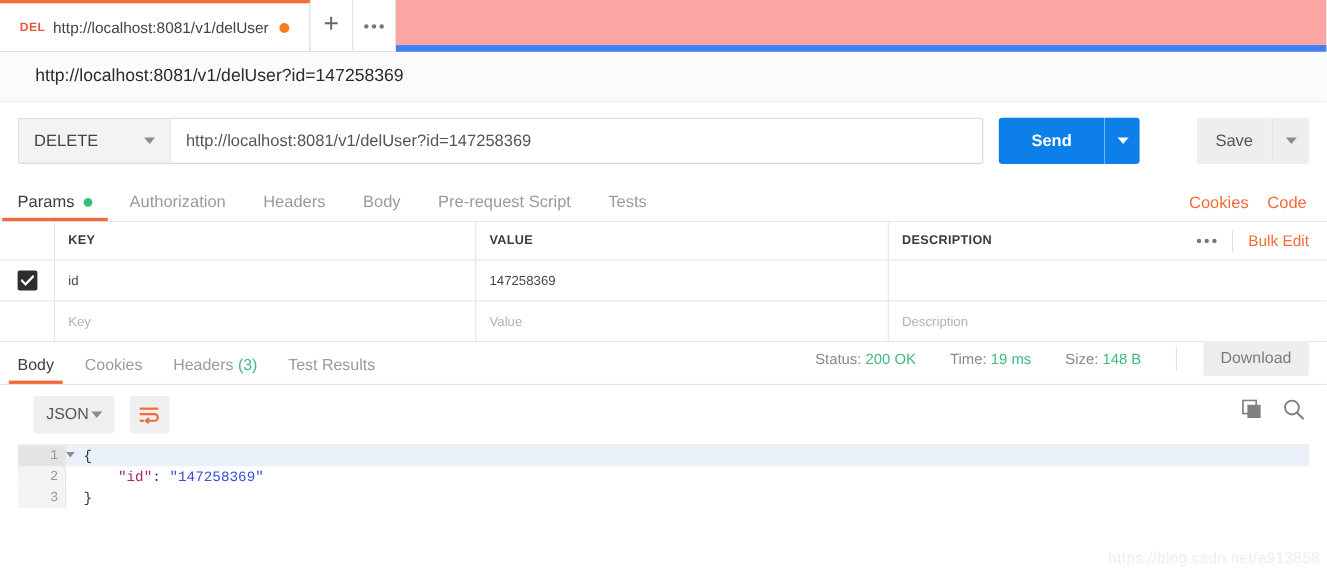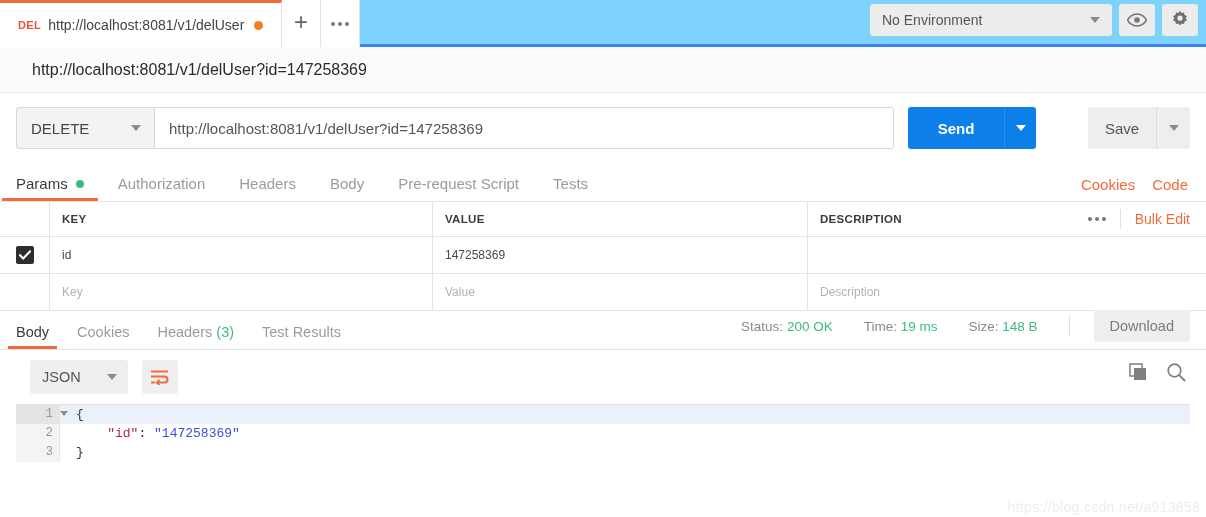--- a/index.html
+++ b/index.html
@@ -7,25 +7,25 @@
     width: 1206px; height: 517px;
     font-family: "Liberation Sans", sans-serif;
     background: #ffffff;
     overflow: hidden;
   }
   body { position: relative; }
 
   
   .topbar {
     height: 47px;
-    background: #7dd3fc;
+    background: #fca5a5;
     display: flex;
     align-items: flex-start;
     position: relative;
-    border-bottom: 3px solid #3b82f6;
+    border-bottom: 6px solid #3b82f6;
   }
   .tab-strip { display: flex; align-items: stretch; height: 47px; }
   .req-tab {
     position: relative;
     background: #ffffff;
     border-right: 1px solid #e3e3e3;
     border-top: 3px solid #f26b3a;
     display: flex;
     align-items: center;
     padding: 0 14px 0 18px;
@@ -273,21 +273,21 @@
     height: 34px; align-items: center;
   }
   .seg-item {
     font-size: 14.5px; color: #a0a0a0;
     padding: 0 19px; line-height: 34px;
   }
   .seg-item.active { color: #3b3b3b; }
   .fmt-select {
     margin-left: 14px;
     background: #efefef; border-radius: 3px;
-    height: 34px; width: 98px;
+    height: 34px; width: 74px;
     display: flex; align-items: center;
     padding: 0 12px;
     font-size: 14.5px; color: #555;
     position: relative;
   }
   .fmt-select .caret { position: absolute; right: 11px; }
   .wrap-btn {
     margin-left: 14px;
     background: #efefef; border-radius: 3px;
     height: 34px; width: 36px;
@@ -355,38 +355,20 @@
     <div class="tabbtn plus">+</div>
     <div class="tabbtn">
       <span class="dots3">
           <i></i>
           <i></i>
           <i></i>
         </span>
     </div>
   </div>
 
-  <div class="topbar-right">
-    <div class="env-select">
-      <span>No Environment</span>
-      <span class="caret"></span>
-    </div>
-    <div class="icon-btn">
-      <svg width="20" height="14" viewBox="0 0 20 14">
-        <path d="M10 1C5 1 1.7 4.4 0.7 7c1 2.6 4.3 6 9.3 6s8.3-3.4 9.3-6c-1-2.6-4.3-6-9.3-6z" fill="none" stroke="#777" stroke-width="1.6"></path>
-        <circle cx="10" cy="7" r="2.8" fill="#777"></circle>
-      </svg>
-    </div>
-    <div class="icon-btn">
-      <svg width="20" height="20" viewBox="0 0 20 20">
-        <path d="M10 0.8l1.5 2.2 2.6-0.6 0.4 2.6 2.5 0.9-1.3 2.3 1.3 2.3-2.5 0.9-0.4 2.6-2.6-0.6L10 15.6l-1.5-2.2-2.6 0.6-0.4-2.6-2.5-0.9 1.3-2.3L3 5.9l2.5-0.9 0.4-2.6 2.6 0.6z" fill="#6f6f6f"></path>
-        <circle cx="10" cy="8.2" r="2.6" fill="#ececec"></circle>
-      </svg>
-    </div>
-  </div>
 </div>
 
 <div class="req-title-row">
   <span class="req-title">http://localhost:8081/v1/delUser?id=147258369</span>
 </div>
 
 <div class="url-bar">
   <div class="method-box">
     <span class="method-label">DELETE</span>
     <span class="caret"></span>

